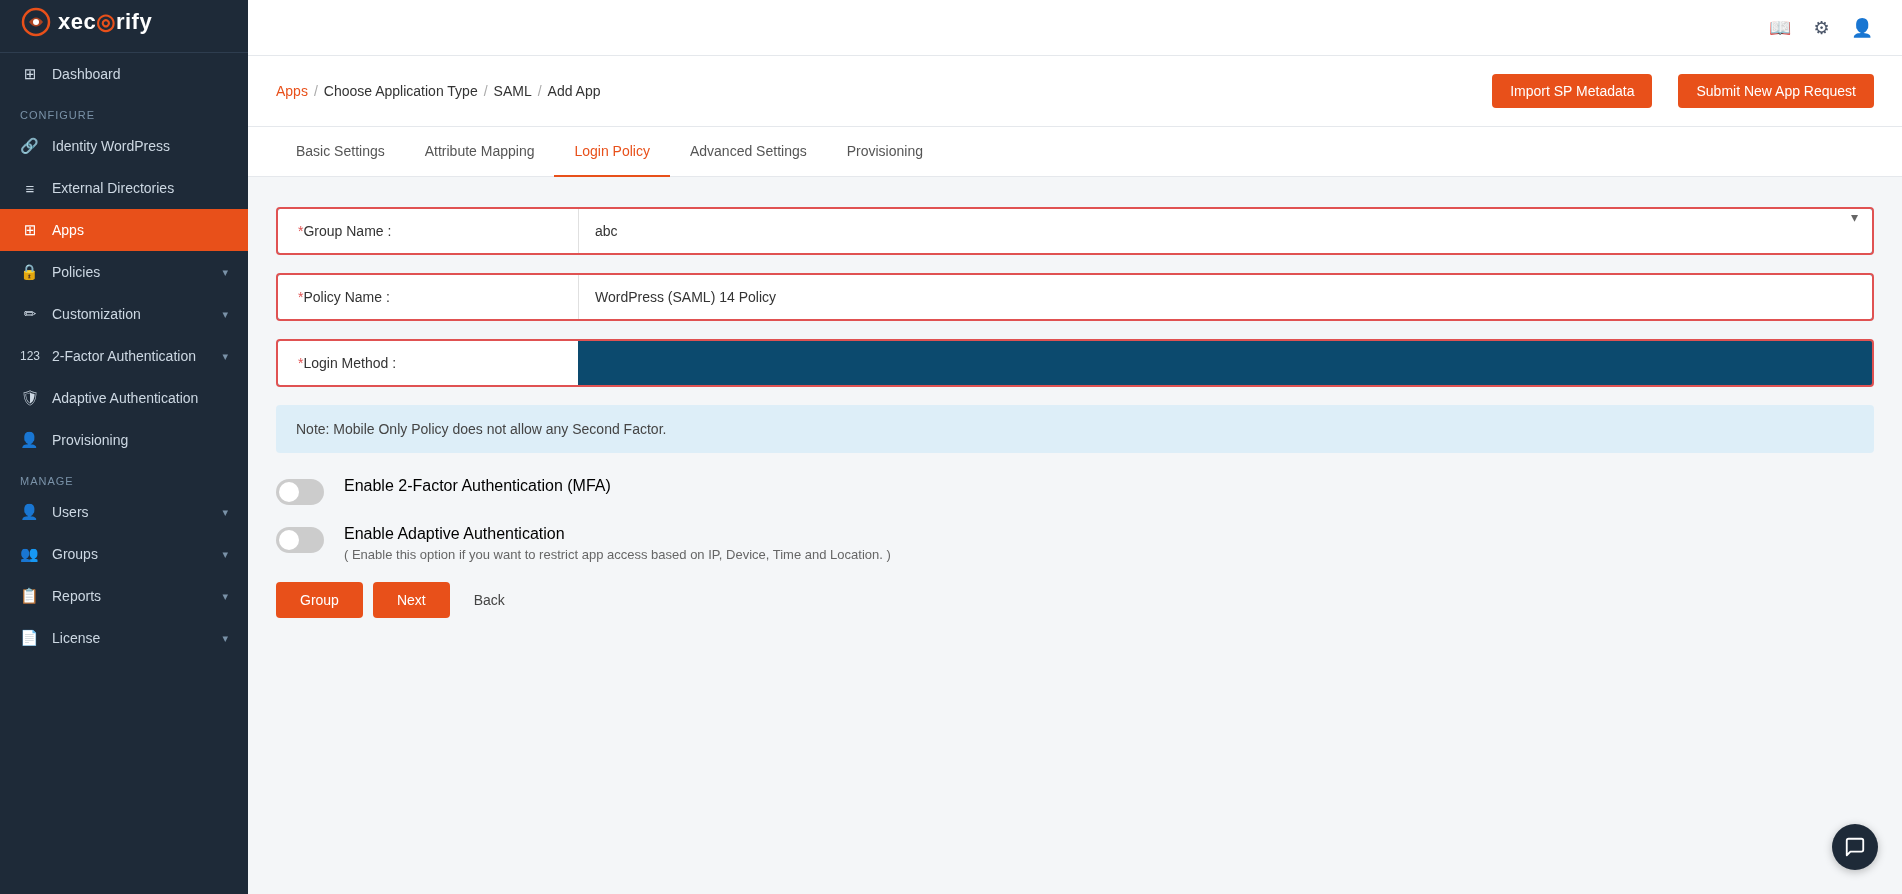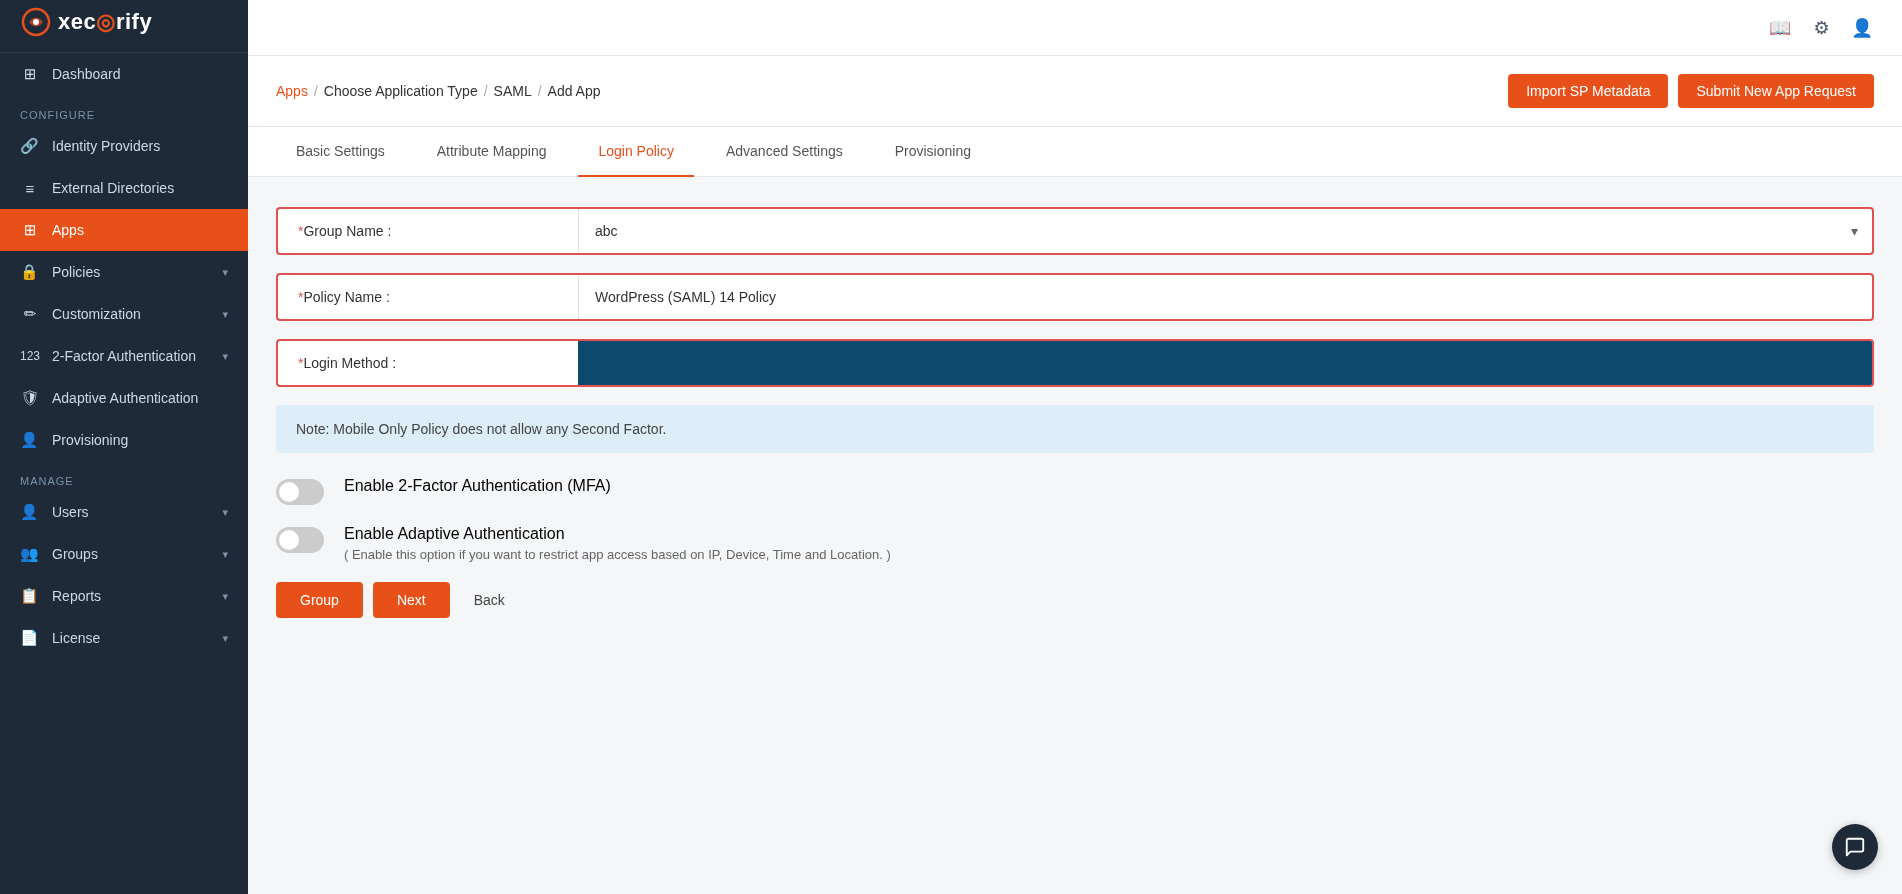--- a/index.html
+++ b/index.html
@@ -111,21 +111,21 @@
       font-size: 14px;
       color: #666;
     }
     .breadcrumb .bc-link {
       color: #e8501a;
       cursor: pointer;
       text-decoration: none;
     }
     .breadcrumb .bc-sep { color: #aaa; }
     .breadcrumb .bc-current { color: #333; font-weight: 500; }
-    .breadcrumb-actions { display: flex; gap: 10px; }
+    .breadcrumb-actions { display: flex; gap: 26px; }
     .btn-import {
       background: #e8501a;
       color: #fff;
       border: none;
       padding: 9px 18px;
       border-radius: 4px;
       font-size: 14px;
       cursor: pointer;
       font-weight: 500;
     }
@@ -138,21 +138,21 @@
       font-size: 14px;
       cursor: pointer;
       font-weight: 500;
     }
 
     
     .tab-bar {
       background: #fff;
       padding: 0 28px;
       display: flex;
-      gap: 12px;
+      gap: 0;
       border-bottom: 1px solid #e5e8ec;
     }
     .tab-item {
       padding: 16px 20px;
       font-size: 14px;
       color: #555;
       cursor: pointer;
       border-bottom: 2px solid transparent;
       margin-bottom: -1px;
     }
@@ -196,21 +196,20 @@
       padding: 14px 16px;
       font-size: 14px;
       color: #333;
       background: #fff;
       appearance: none;
       -webkit-appearance: none;
     }
     .form-field .select-wrapper {
       position: relative;
       display: flex;
-      align-items: center;
     }
     .form-field .select-wrapper select {
       padding-right: 36px;
     }
     .form-field .select-wrapper::after {
       content: '▾';
       position: absolute;
       right: 14px;
       color: #666;
       pointer-events: none;
@@ -337,21 +336,21 @@
 
   <div class="sidebar-item">
     <span class="item-icon">⊞</span>
     <span class="item-label">Dashboard</span>
   </div>
 
   <div class="sidebar-section-label">Configure</div>
 
   <div class="sidebar-item">
     <span class="item-icon">🔗</span>
-    <span class="item-label">Identity Providers</span>
+    <span class="item-label">Identity WordPress</span>
   </div>
 
   <div class="sidebar-item">
     <span class="item-icon">≡</span>
     <span class="item-label">External Directories</span>
   </div>
 
   <div class="sidebar-item active">
     <span class="item-icon">⊞</span>
     <span class="item-label">Apps</span>

